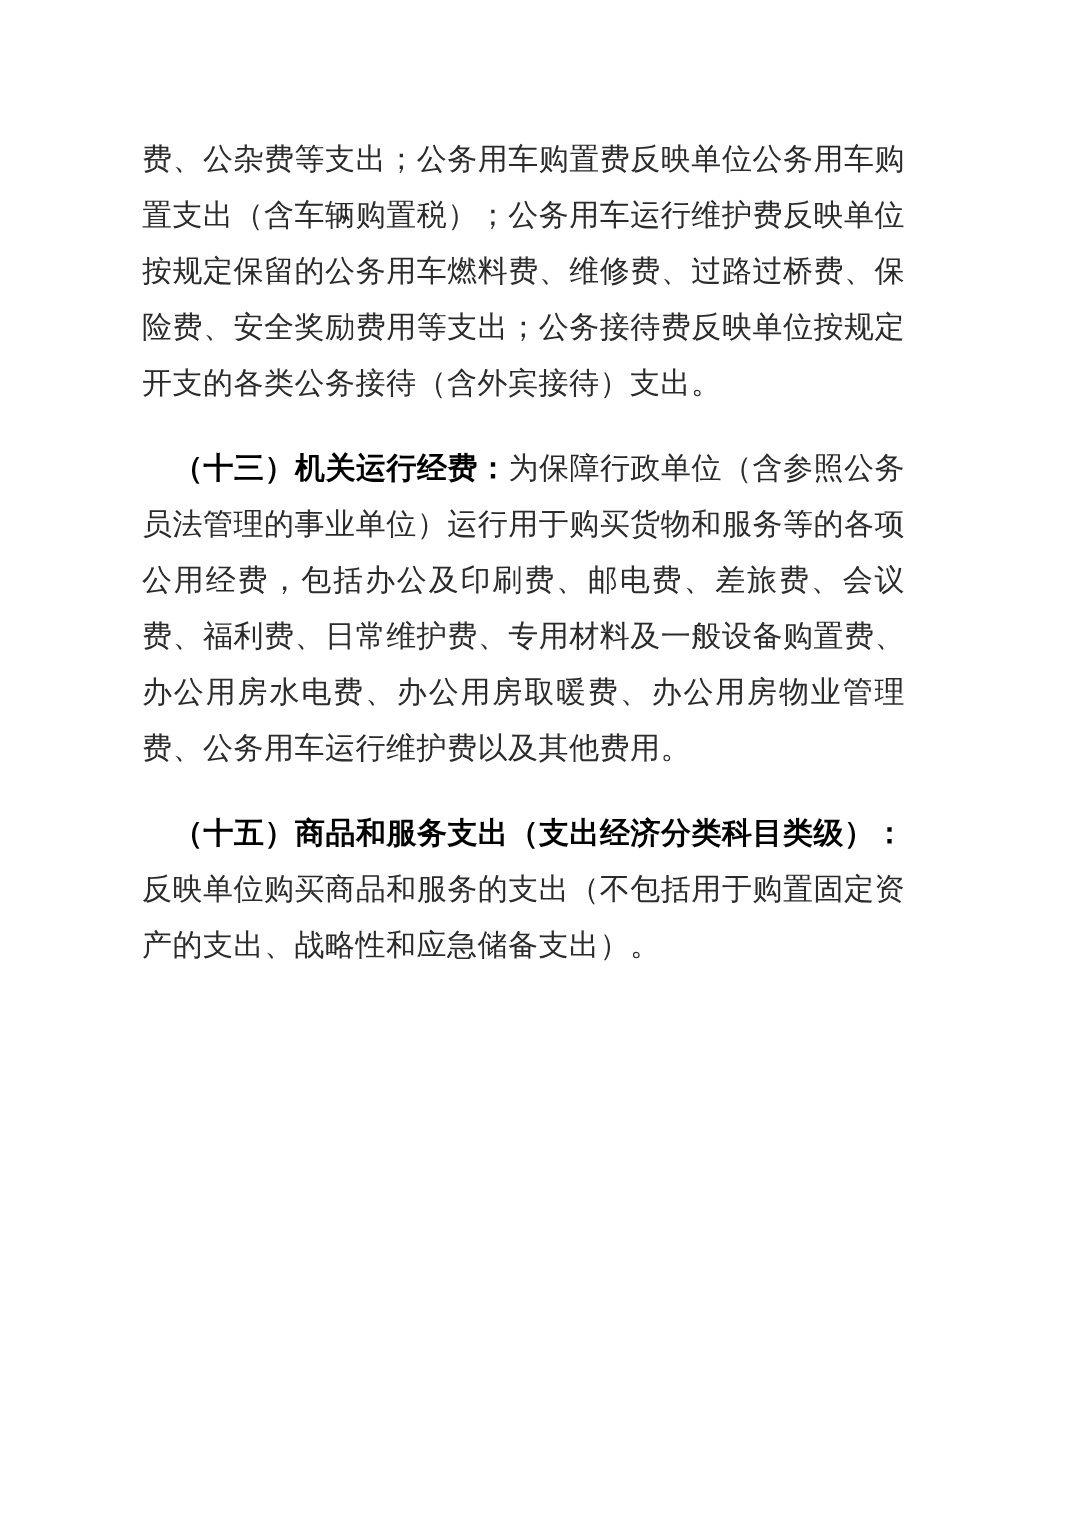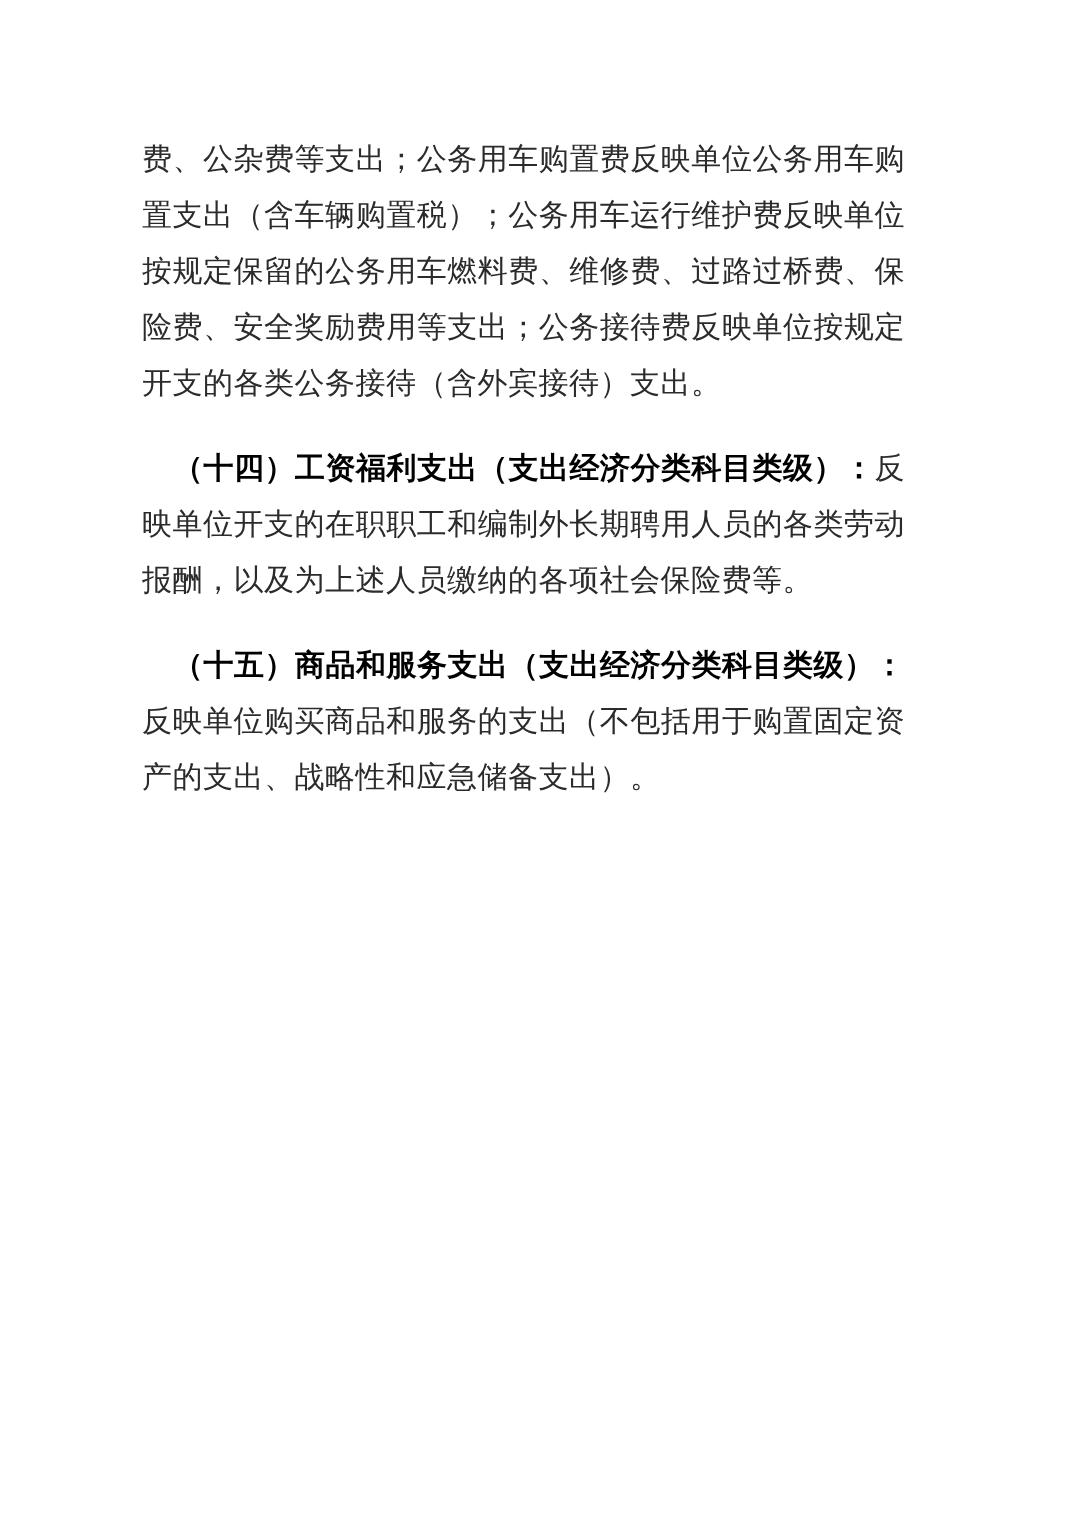--- a/index.html
+++ b/index.html
@@ -38,16 +38,16 @@
     font-weight: 700;
     color: var(--heading);
   }
 </style>
 </head>
 <body>
 
 <div class="page">
   <div>
       <p class="para"><span class="seg">费、公杂费等支出；公务用车购置费反映单位公务用车购置支出（含车辆购置税）；公务用车运行维护费反映单位按规定保留的公务用车燃料费、维修费、过路过桥费、保险费、安全奖励费用等支出；公务接待费反映单位按规定开支的各类公务接待（含外宾接待）支出。</span></p>
-      <p class="para indent"><span class="seg bold">（十四）工资福利支出（支出经济分类科目类级）：</span><span class="seg">反映单位开支的在职职工和编制外长期聘用人员的各类劳动报酬，以及为上述人员缴纳的各项社会保险费等。</span></p>
+      <p class="para indent"><span class="seg bold">（十三）机关运行经费：</span><span class="seg">为保障行政单位（含参照公务员法管理的事业单位）运行用于购买货物和服务等的各项公用经费，包括办公及印刷费、邮电费、差旅费、会议费、福利费、日常维护费、专用材料及一般设备购置费、办公用房水电费、办公用房取暖费、办公用房物业管理费、公务用车运行维护费以及其他费用。</span></p>
       <p class="para indent"><span class="seg bold">（十五）商品和服务支出（支出经济分类科目类级）：</span><span class="seg">反映单位购买商品和服务的支出（不包括用于购置固定资产的支出、战略性和应急储备支出）。</span></p>
     </div>
 </div>
 
 </body></html>

